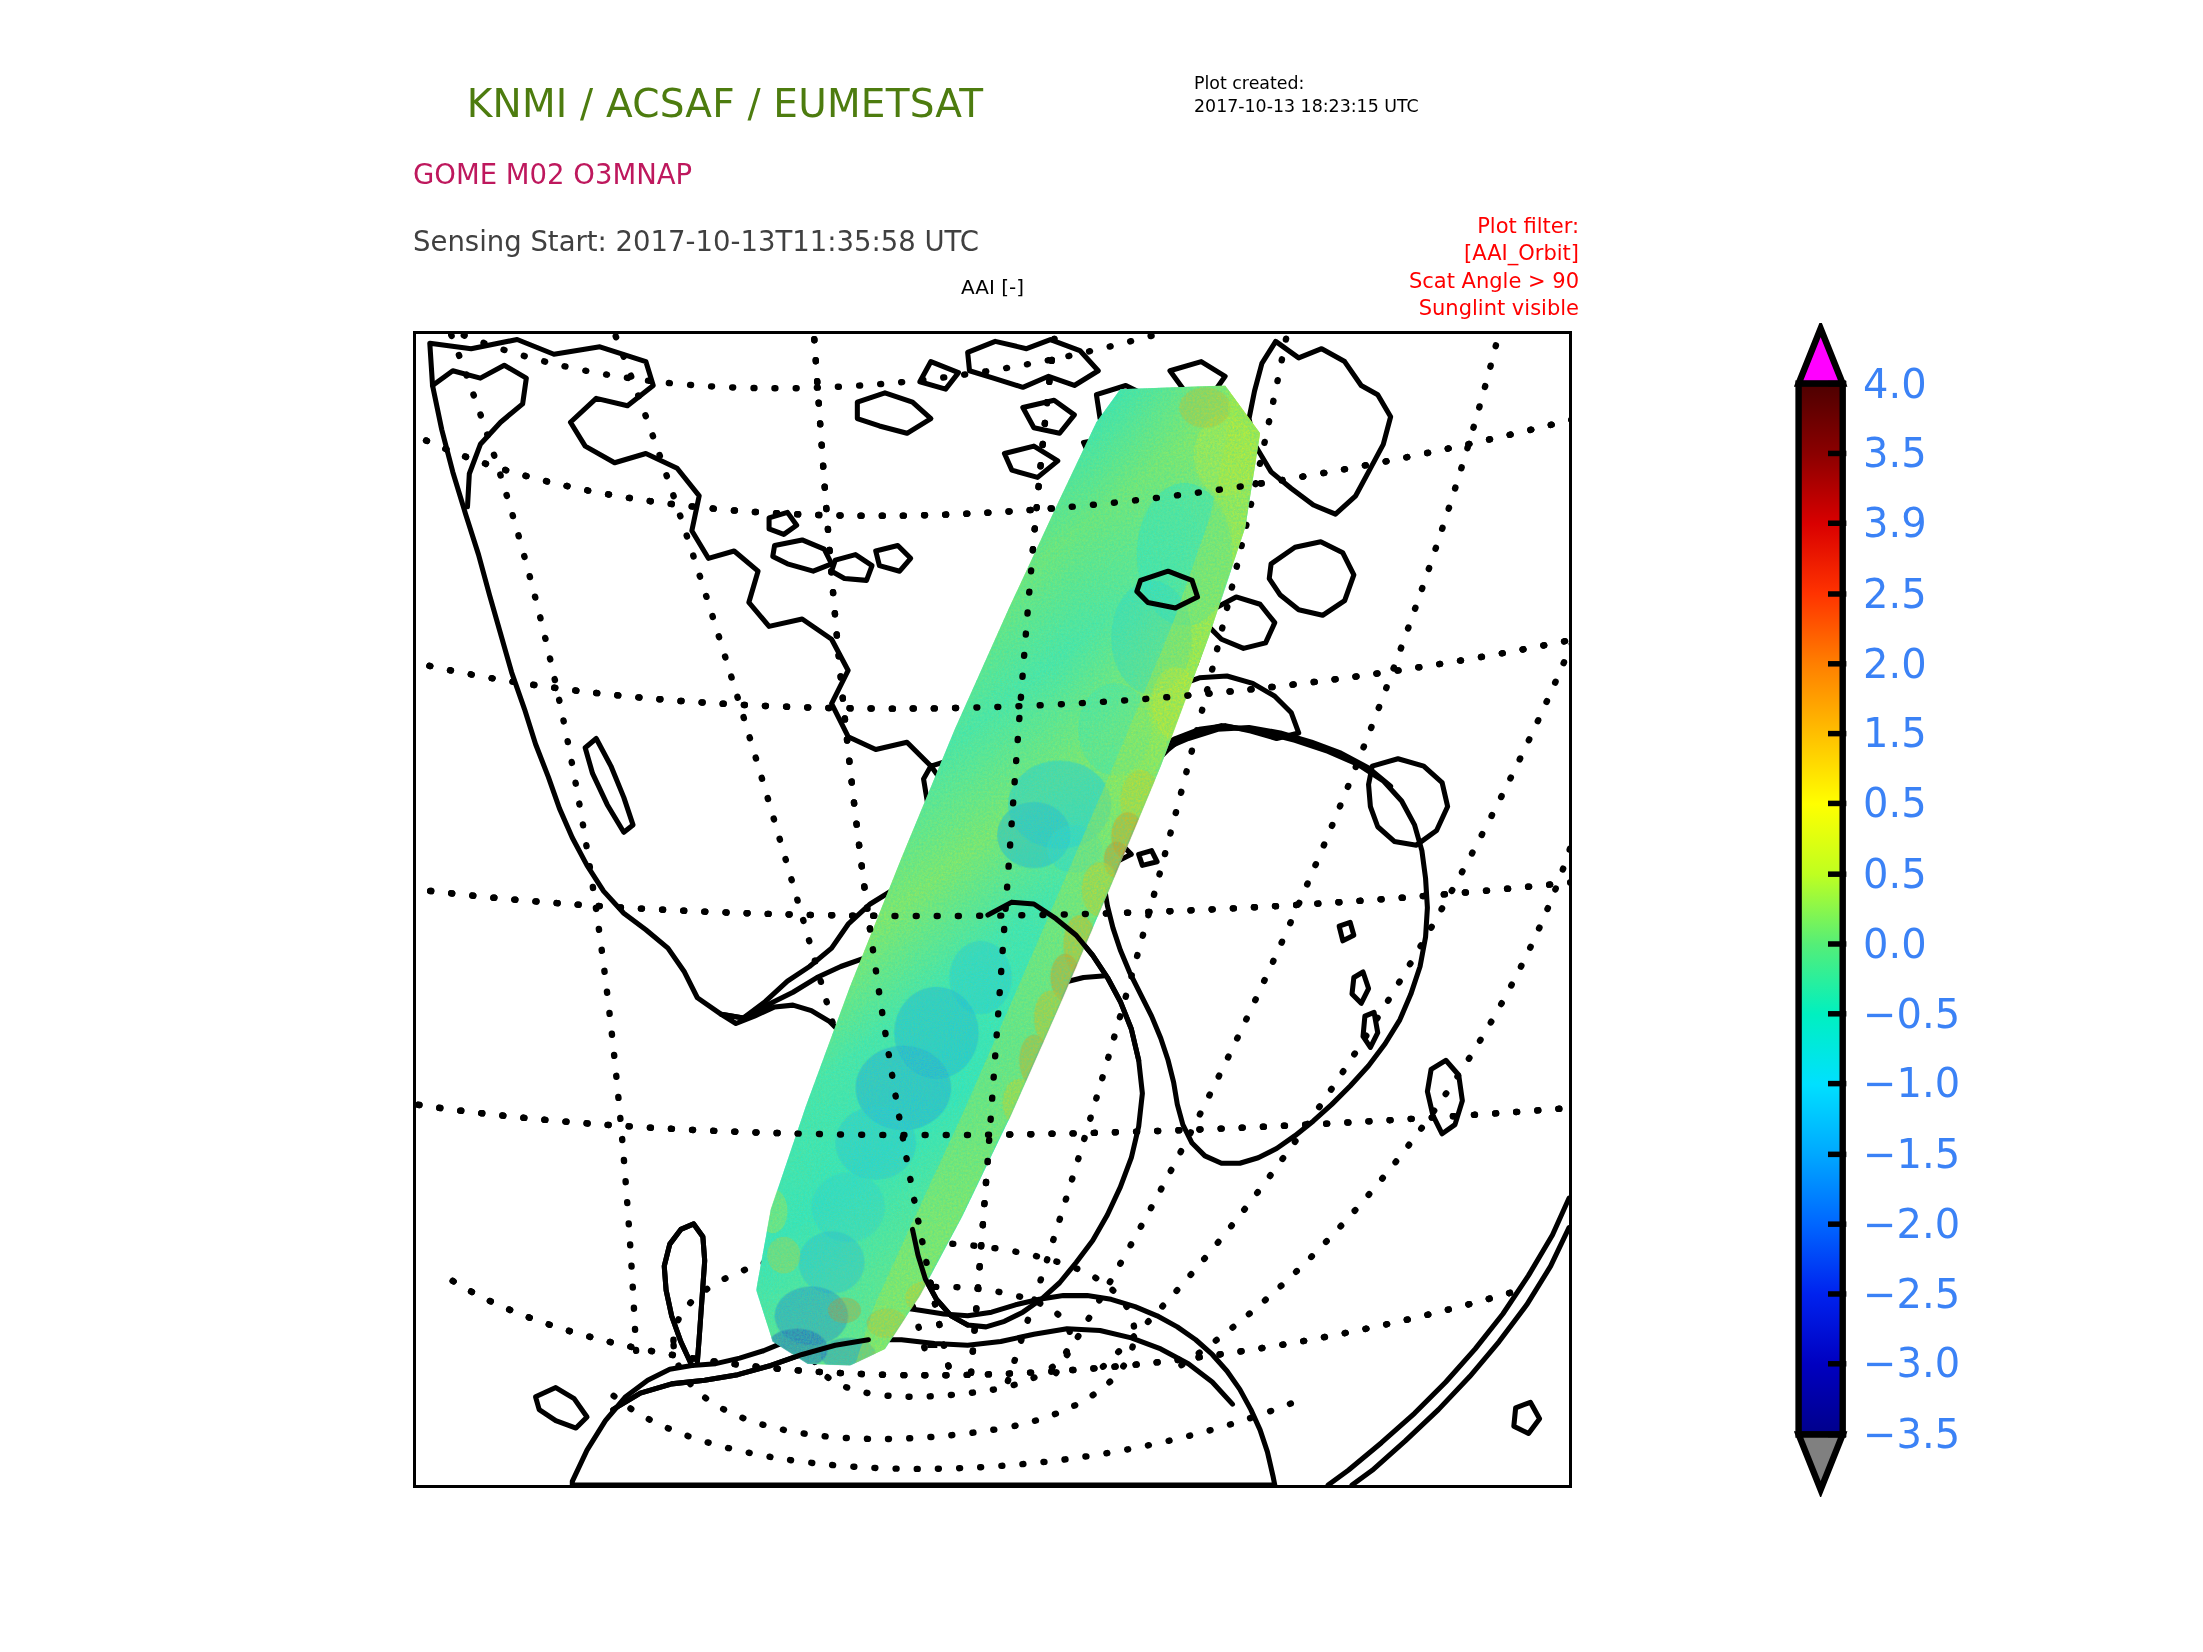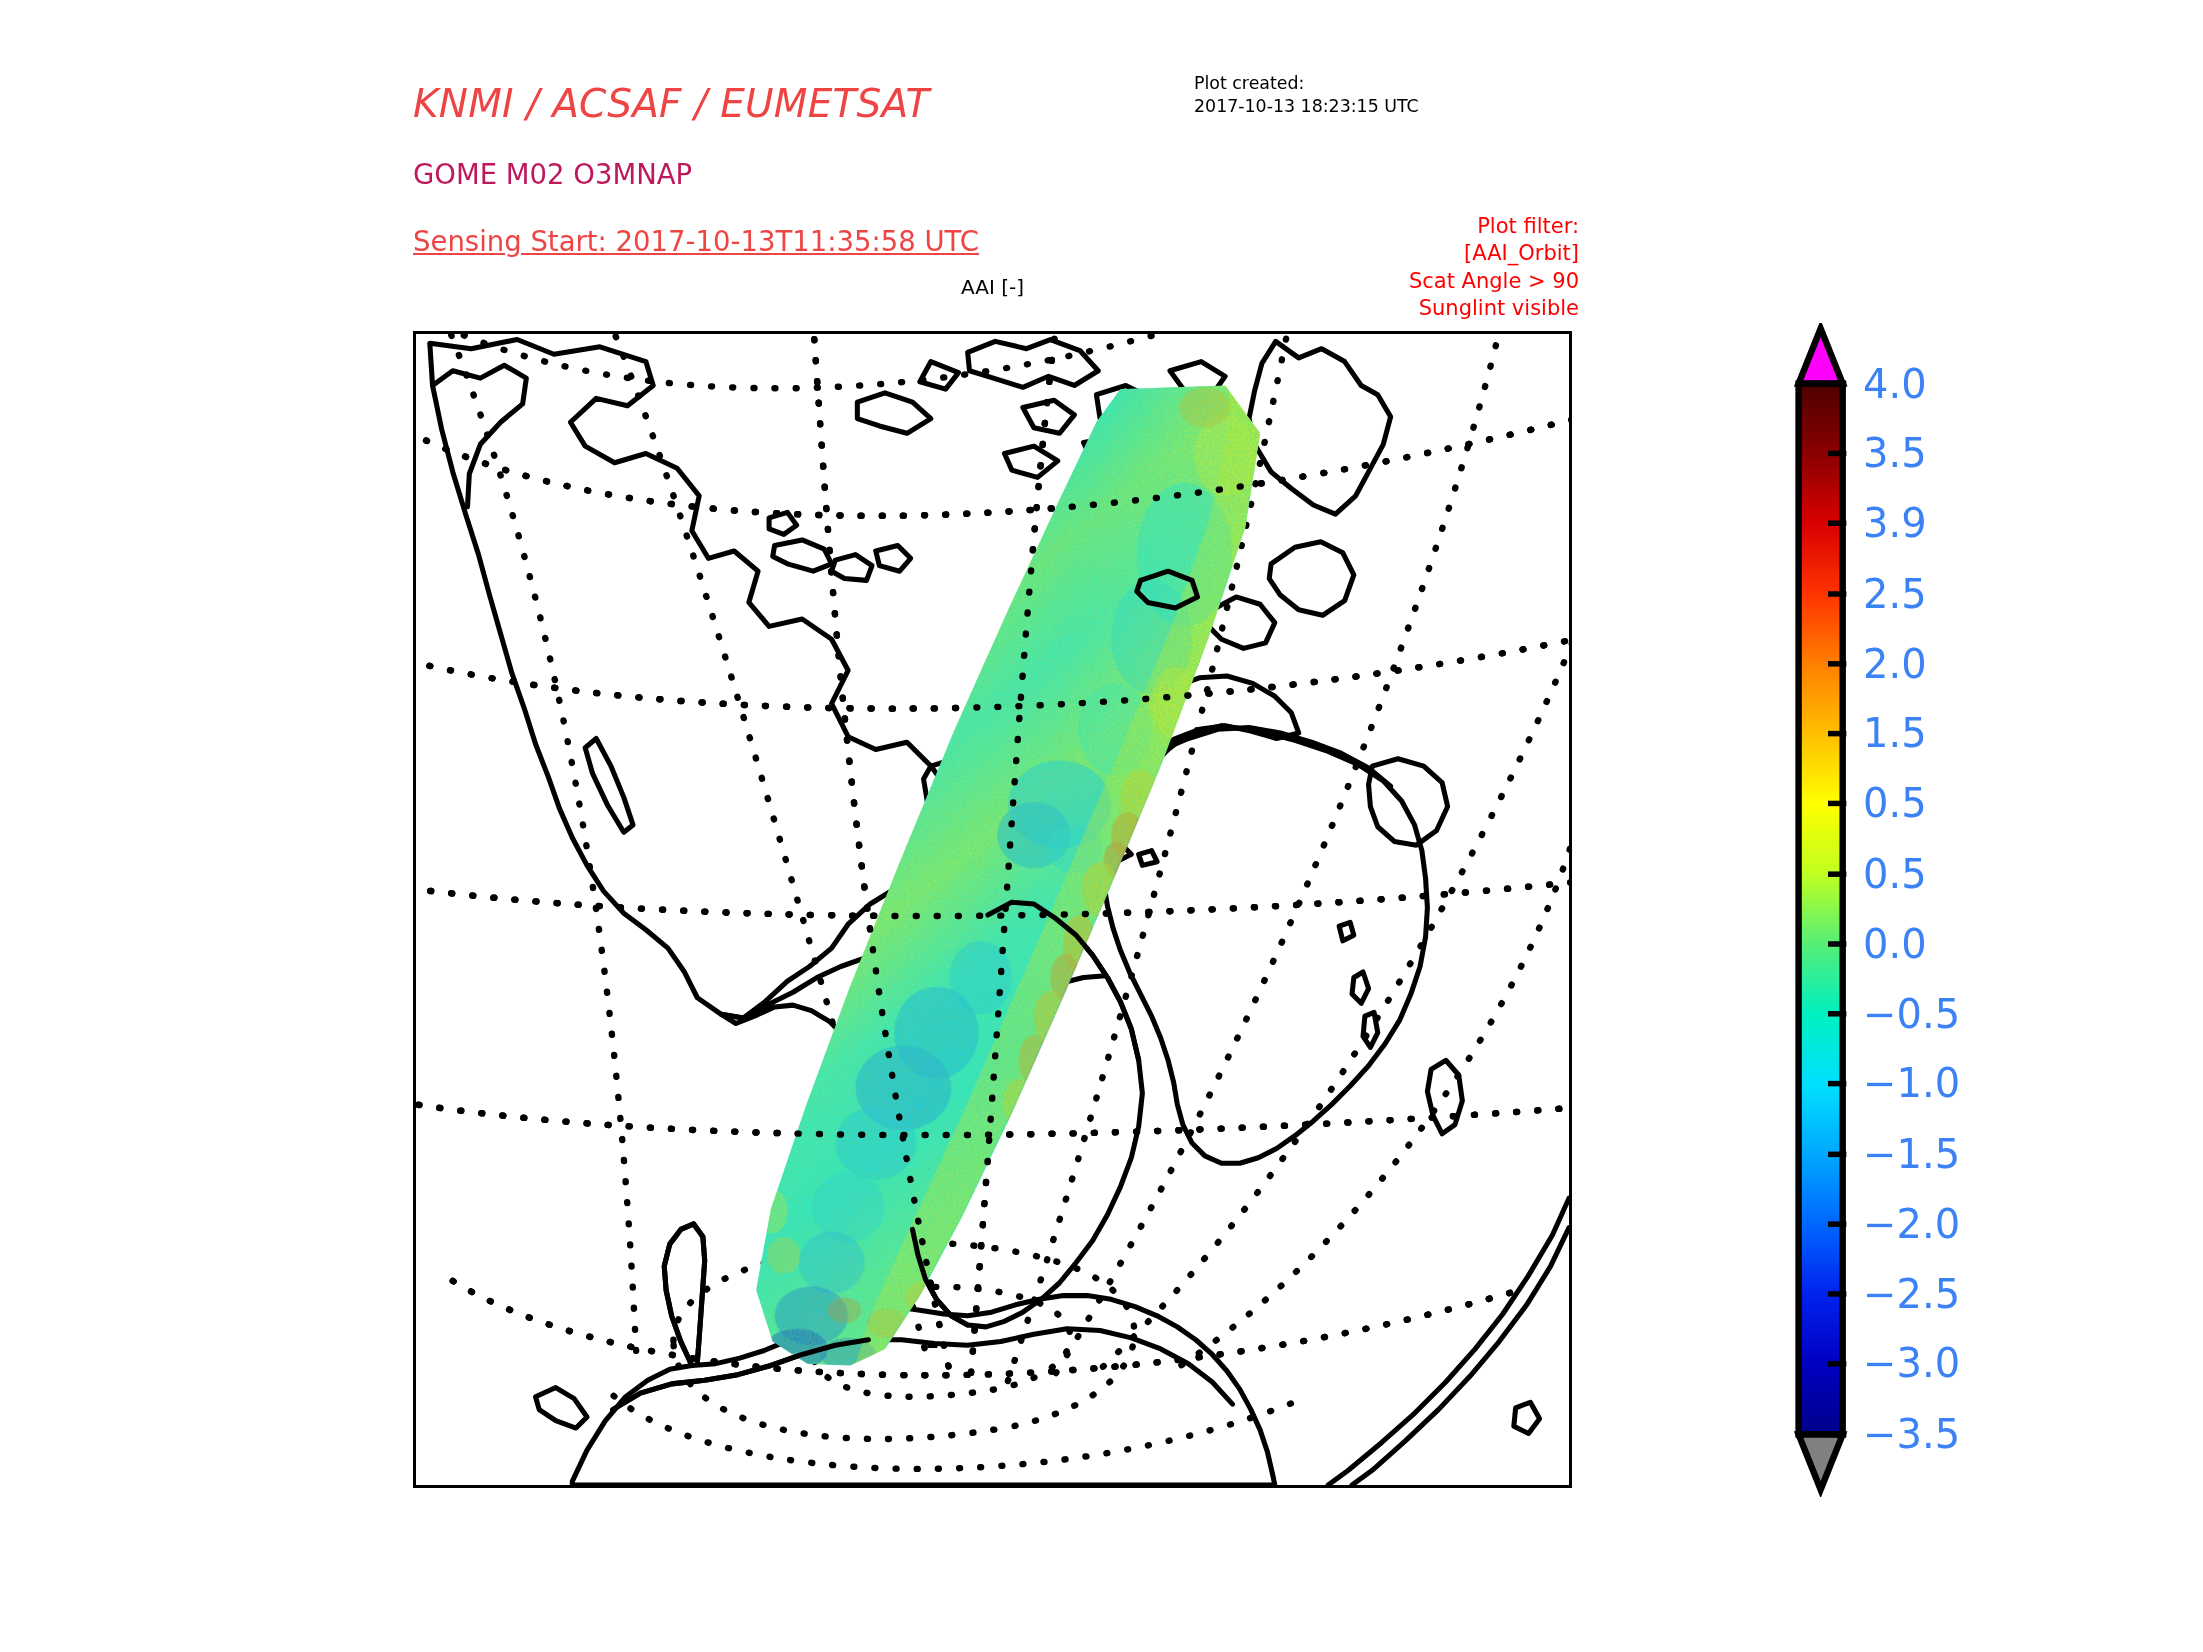--- a/index.html
+++ b/index.html
@@ -1,25 +1,25 @@
 <!DOCTYPE html>
 <html style="font-size:14.7px"><head>
 <meta charset="utf-8">
 <style>
   html,body{margin:0;padding:0;background:#ffffff;}
   body{width:2204px;height:1653px;position:relative;overflow:hidden;
        font-family:"DejaVu Sans", sans-serif;color:#000;}
 
   
-  #org-title{position:absolute;left:413px;top:81px;width:624px;
-             font-size:39px;color:#ef4444;letter-spacing:0.2px;white-space:nowrap;font-style:italic;}
+  #org-title{position:absolute;left:413px;top:81px;width:624px;text-align:center;
+             font-size:39px;color:#4d7c0f;letter-spacing:0.2px;white-space:nowrap;}
   #plot-created{position:absolute;left:1194px;top:72px;width:386px;text-align:left;
                 font-size:17.4px;line-height:1.32;color:#000;}
   #instrument-line{position:absolute;left:413px;top:158px;font-size:27.5px;color:#be185d;white-space:nowrap;}
-  #sensing-line{position:absolute;left:413px;top:225px;font-size:27.5px;color:#ef4444;white-space:nowrap;text-decoration:underline;}
+  #sensing-line{position:absolute;left:413px;top:225px;font-size:27.5px;color:#404040;white-space:nowrap;}
   #quantity-title{position:absolute;left:413px;top:275px;width:1159px;text-align:center;
                   font-size:20px;color:#000;}
   #filter-box{position:absolute;left:1267px;top:213px;width:312px;text-align:right;
               font-size:21px;line-height:1.30;color:#ff0000;}
 
   
   #map-frame{position:absolute;left:413px;top:331px;width:1159px;height:1157px;
              border:3.7px solid #000;box-sizing:border-box;background:#fff;overflow:hidden;}
   #map-frame svg{display:block;width:100%;height:100%;}
 

